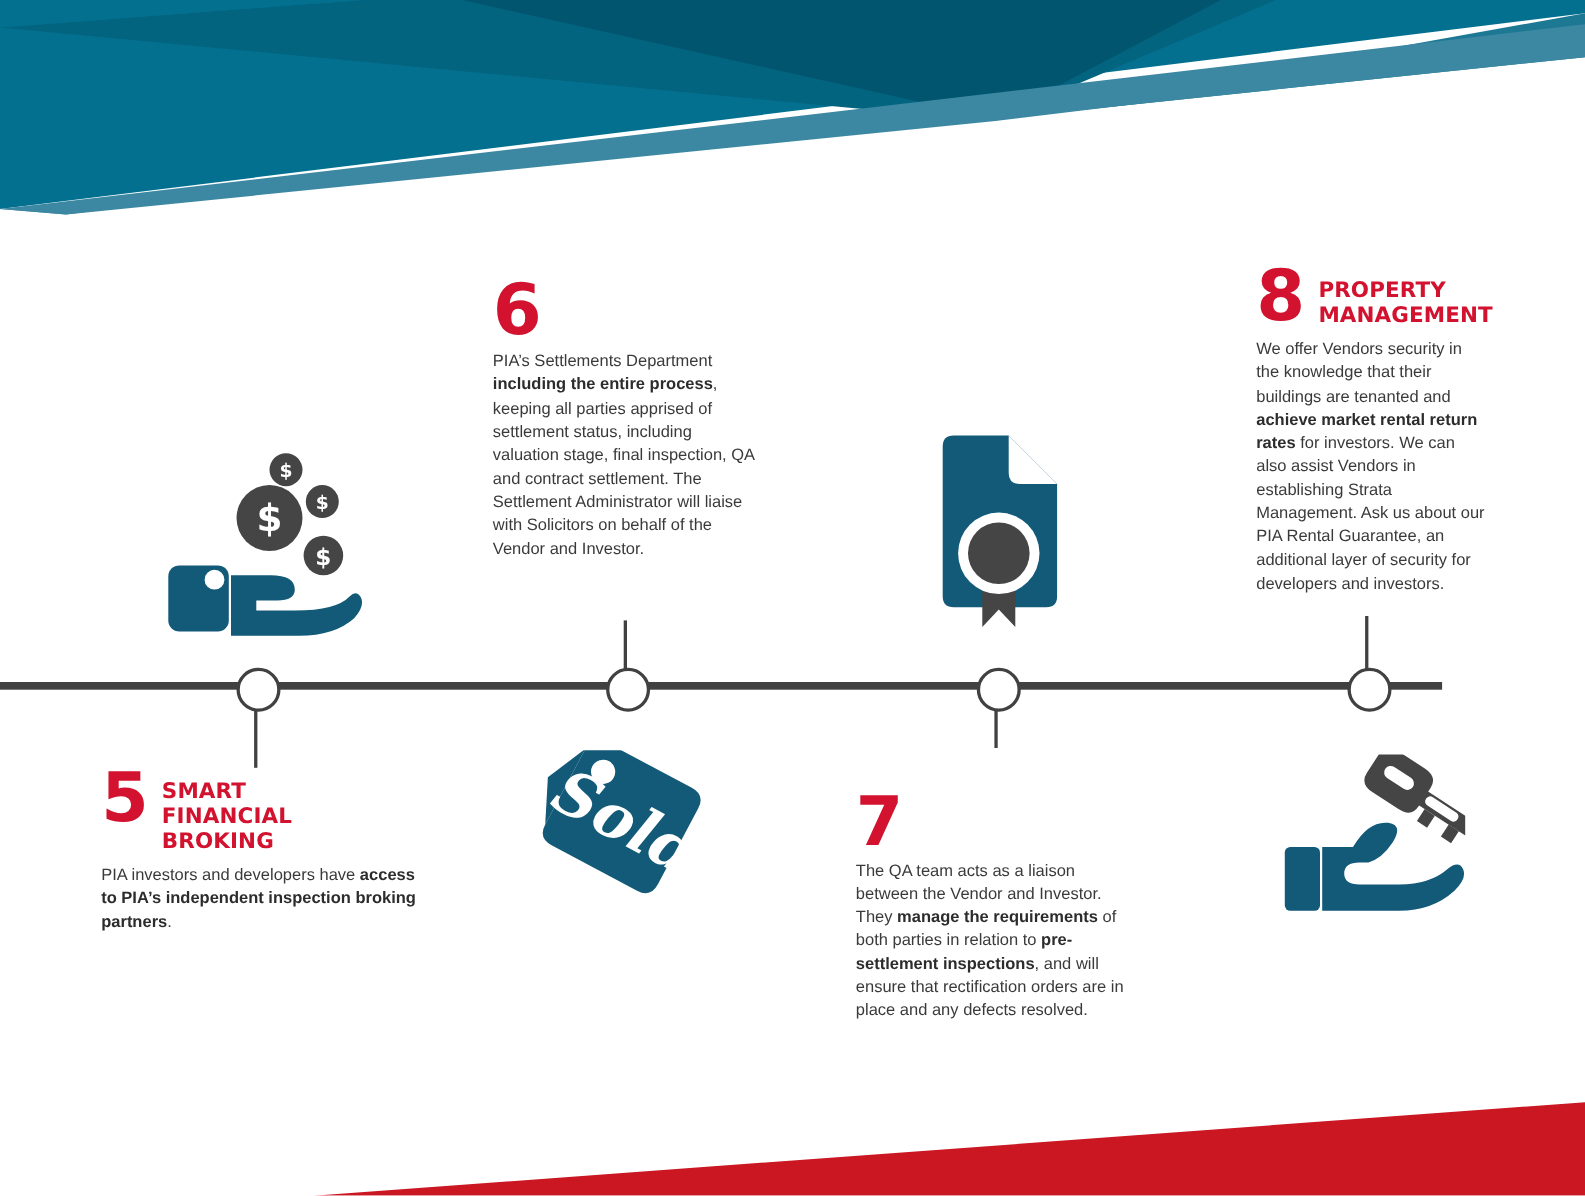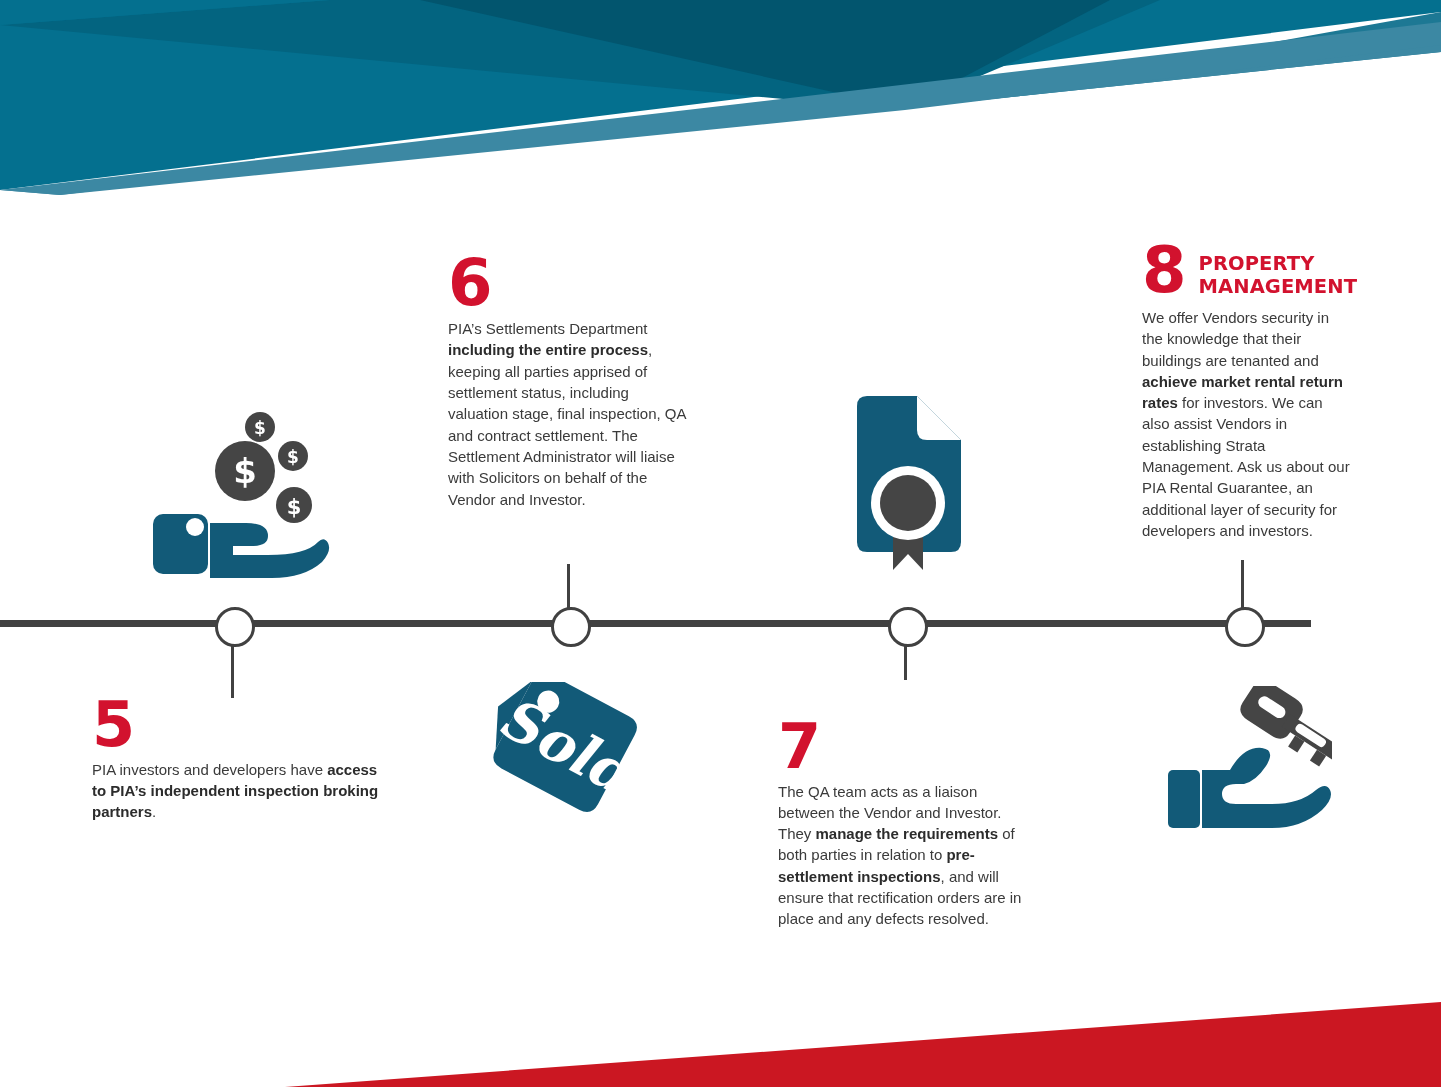--- a/index.html
+++ b/index.html
@@ -133,20 +133,25 @@
 <div class="stem" style="left:1241px; top:560px; height:62px;"></div>
 
 <div class="node" style="left:215px;"></div>
 <div class="node" style="left:551px;"></div>
 <div class="node" style="left:888px;"></div>
 <div class="node" style="left:1225px;"></div>
 
 <div class="block" id="block-5">
   <div class="block-head">
     <div class="step-number">5</div>
+    <div class="step-title">
+      <div>SMART</div>
+      <div>FINANCIAL</div>
+      <div>BROKING</div>
+    </div>
   </div>
   <div class="step-body">PIA investors and developers have <b>access to PIA’s independent inspection broking partners</b>.</div>
 </div>
 
 <div class="block" id="block-6">
   <div class="block-head">
     <div class="step-number">6</div>
   </div>
   <div class="step-body">PIA’s Settlements Department <b>including the entire process</b>, keeping all parties apprised of settlement status, including valuation stage, final inspection, QA and contract settlement. The Settlement Administrator will liaise with Solicitors on behalf of the Vendor and Investor.</div>
 </div>

